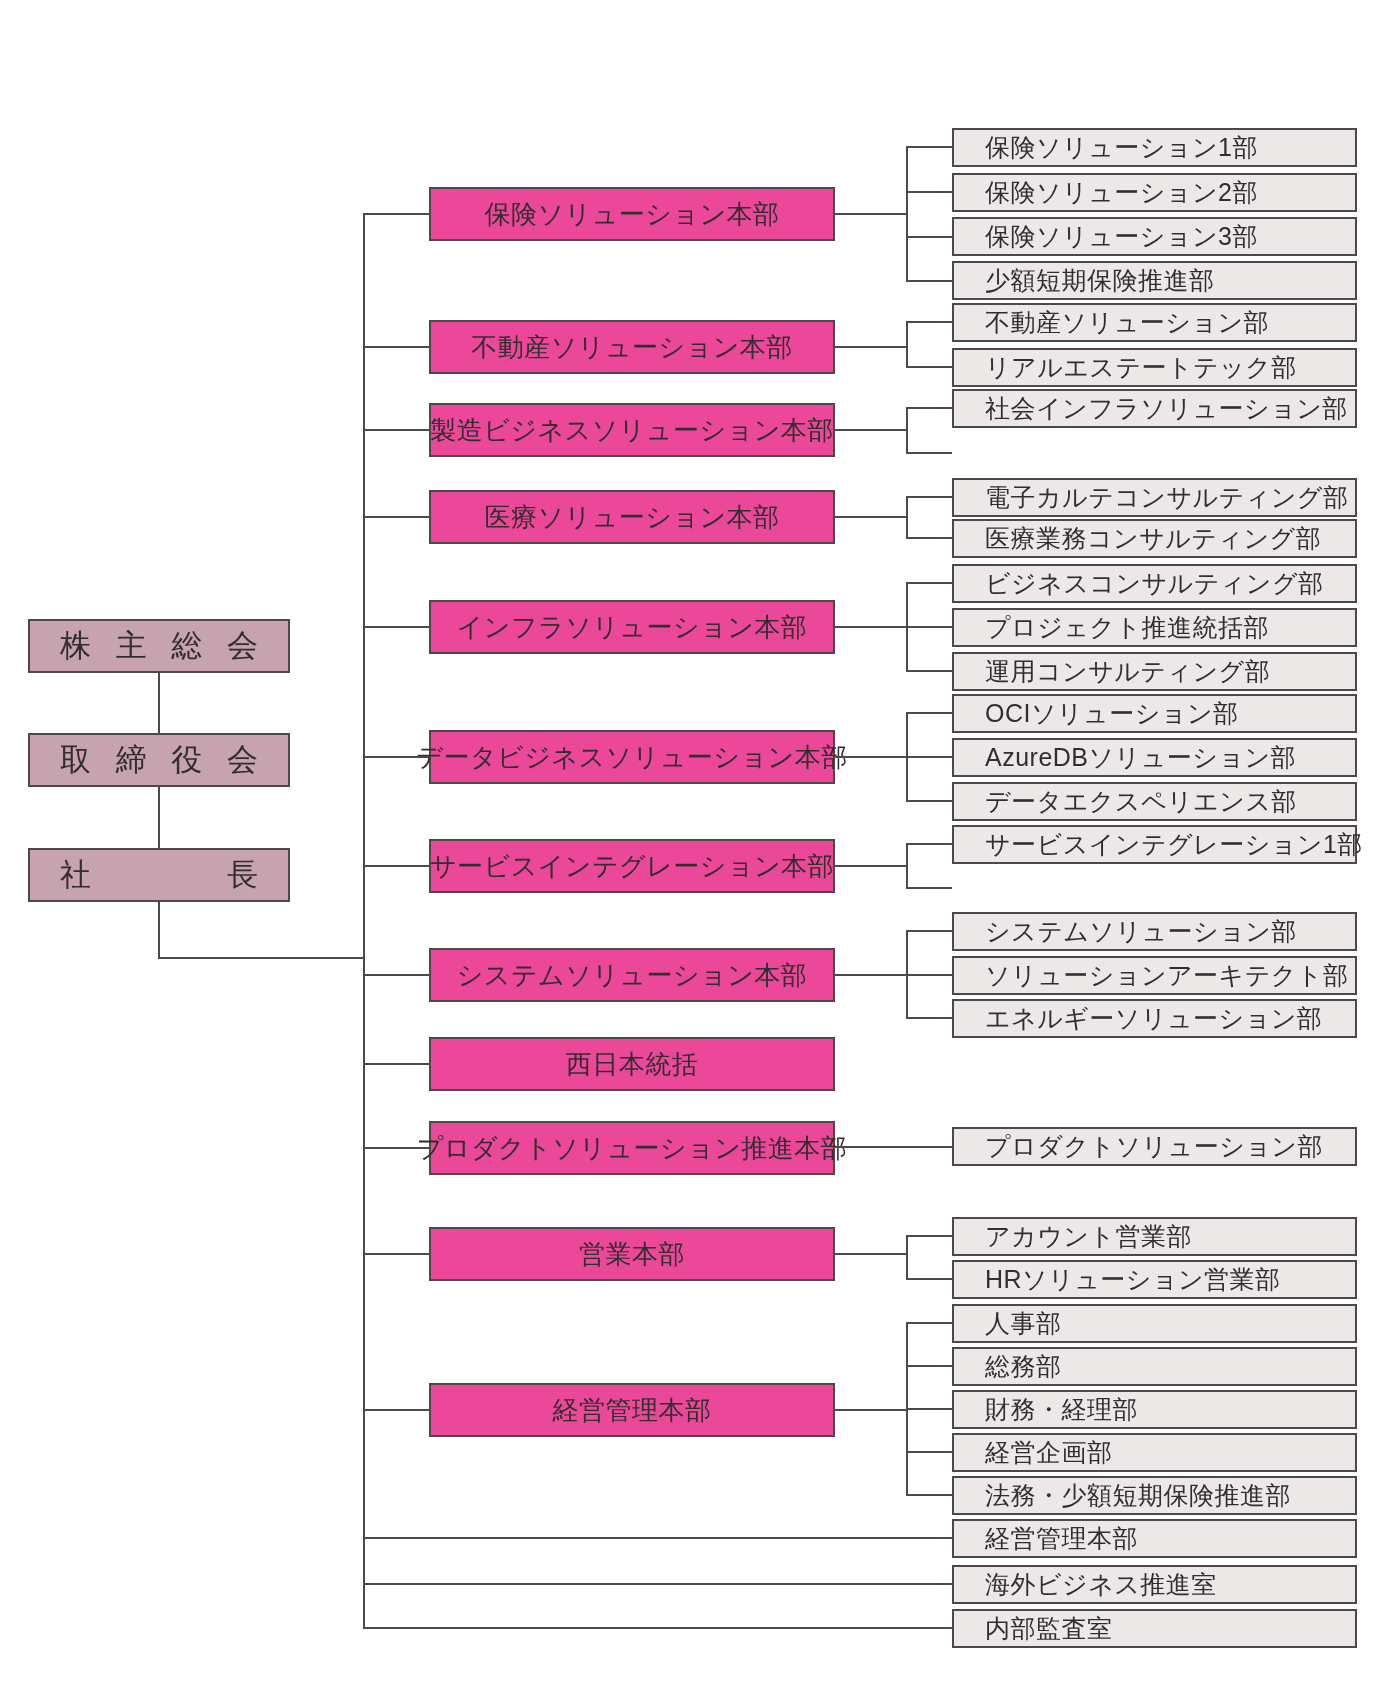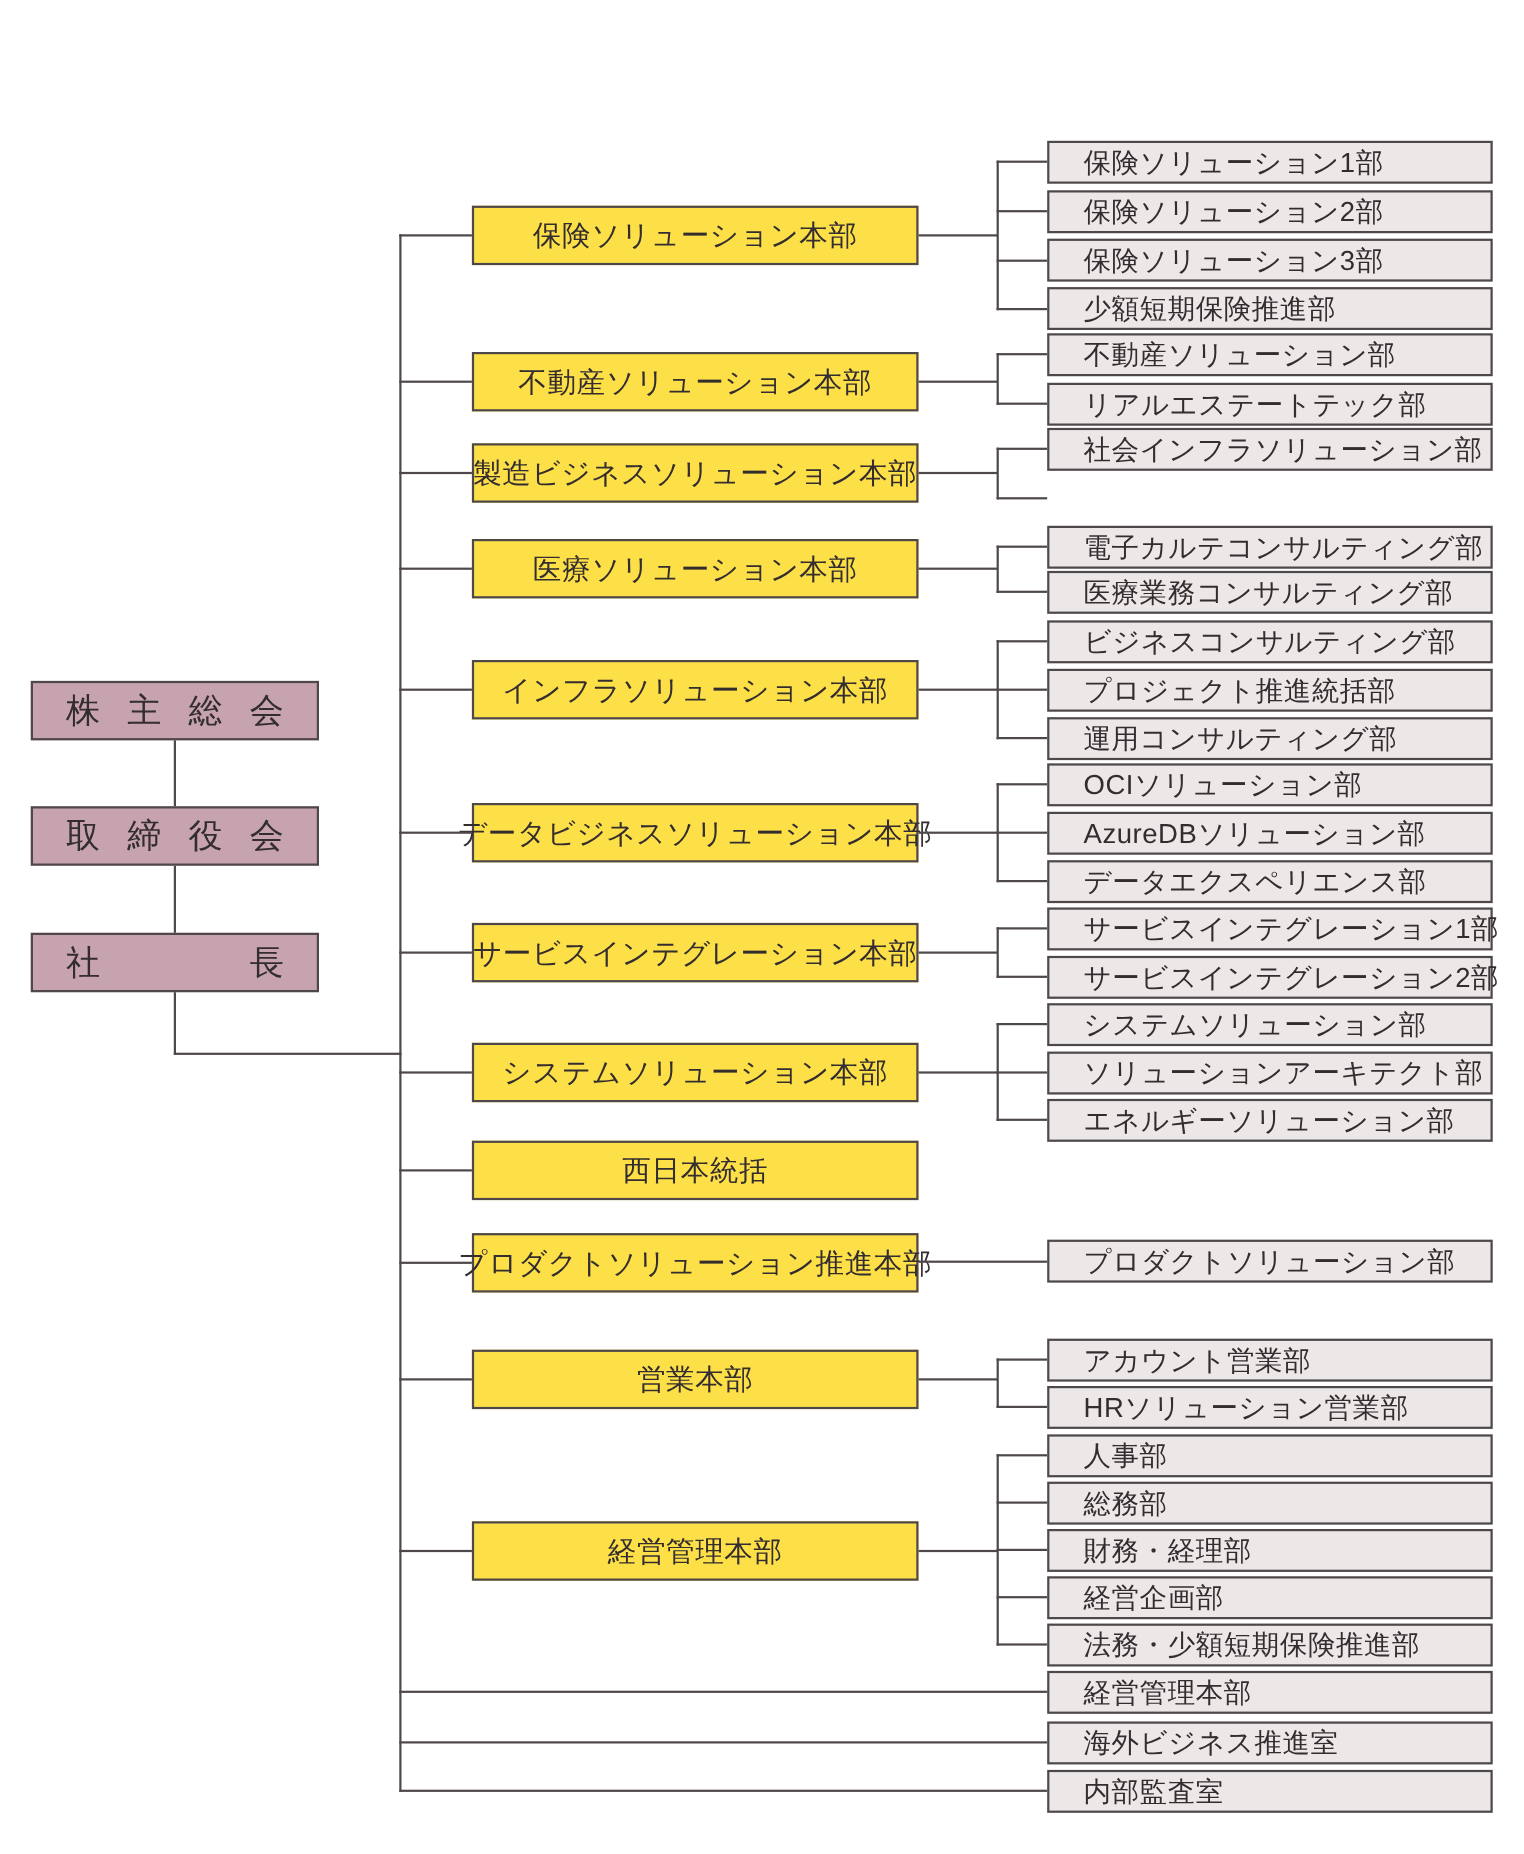--- a/index.html
+++ b/index.html
@@ -20,21 +20,21 @@
   }
   .gov{
     left:28px;width:262px;height:54px;
     background:#c6a3ae;
     font-size:31px;
     justify-content:space-between;
     padding:0 30px;
   }
   .division{
     left:429px;width:406px;height:54px;
-    background:#fde047;
+    background:#ec4899;
     font-size:26px;
     justify-content:center;
     letter-spacing:0.5px;
     white-space:nowrap;
   }
   .dept{
     left:952px;width:405px;height:39px;
     background:#ece8e7;
     font-size:25px;
     padding-left:31px;
@@ -171,21 +171,20 @@
 
   <div class="box dept" style="top:564px">ビジネスコンサルティング部</div>
   <div class="box dept" style="top:608px">プロジェクト推進統括部</div>
   <div class="box dept" style="top:652px">運用コンサルティング部</div>
 
   <div class="box dept" style="top:694px">OCIソリューション部</div>
   <div class="box dept" style="top:738px">AzureDBソリューション部</div>
   <div class="box dept" style="top:782px">データエクスペリエンス部</div>
 
   <div class="box dept" style="top:825px">サービスインテグレーション1部</div>
-  <div class="box dept" style="top:869px">サービスインテグレーション2部</div>
 
   <div class="box dept" style="top:912px">システムソリューション部</div>
   <div class="box dept" style="top:956px">ソリューションアーキテクト部</div>
   <div class="box dept" style="top:999px">エネルギーソリューション部</div>
 
   <div class="box dept" style="top:1127px">プロダクトソリューション部</div>
 
   <div class="box dept" style="top:1217px">アカウント営業部</div>
   <div class="box dept" style="top:1260px">HRソリューション営業部</div>
 

